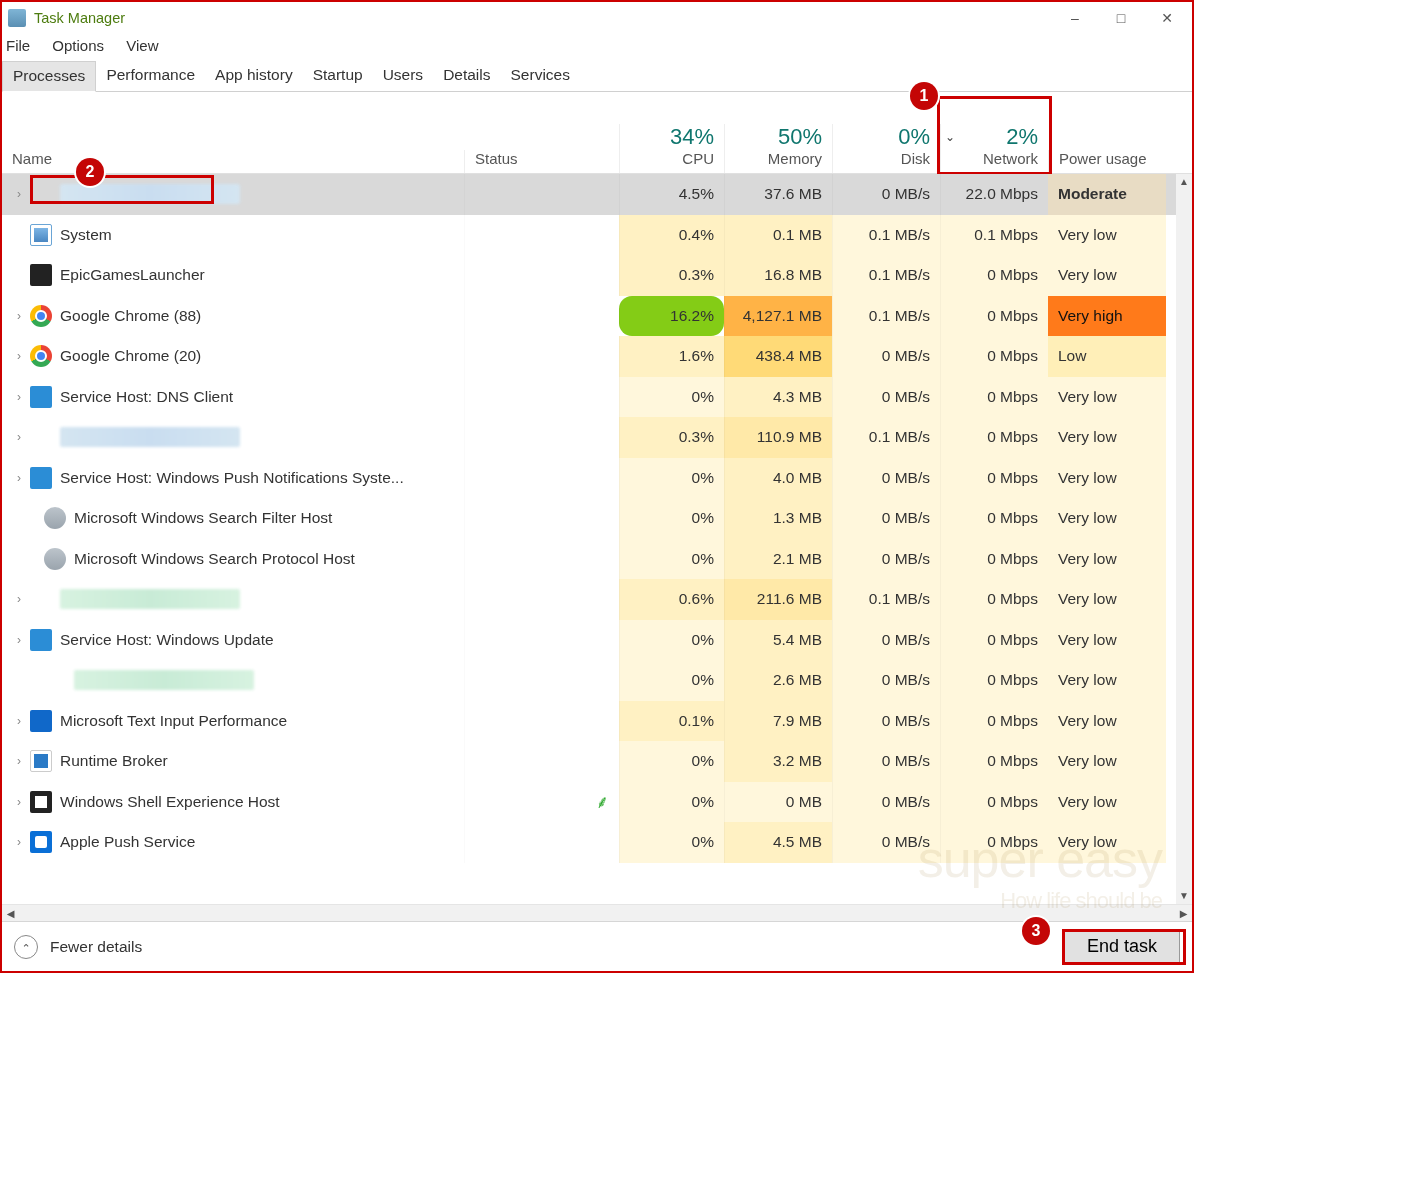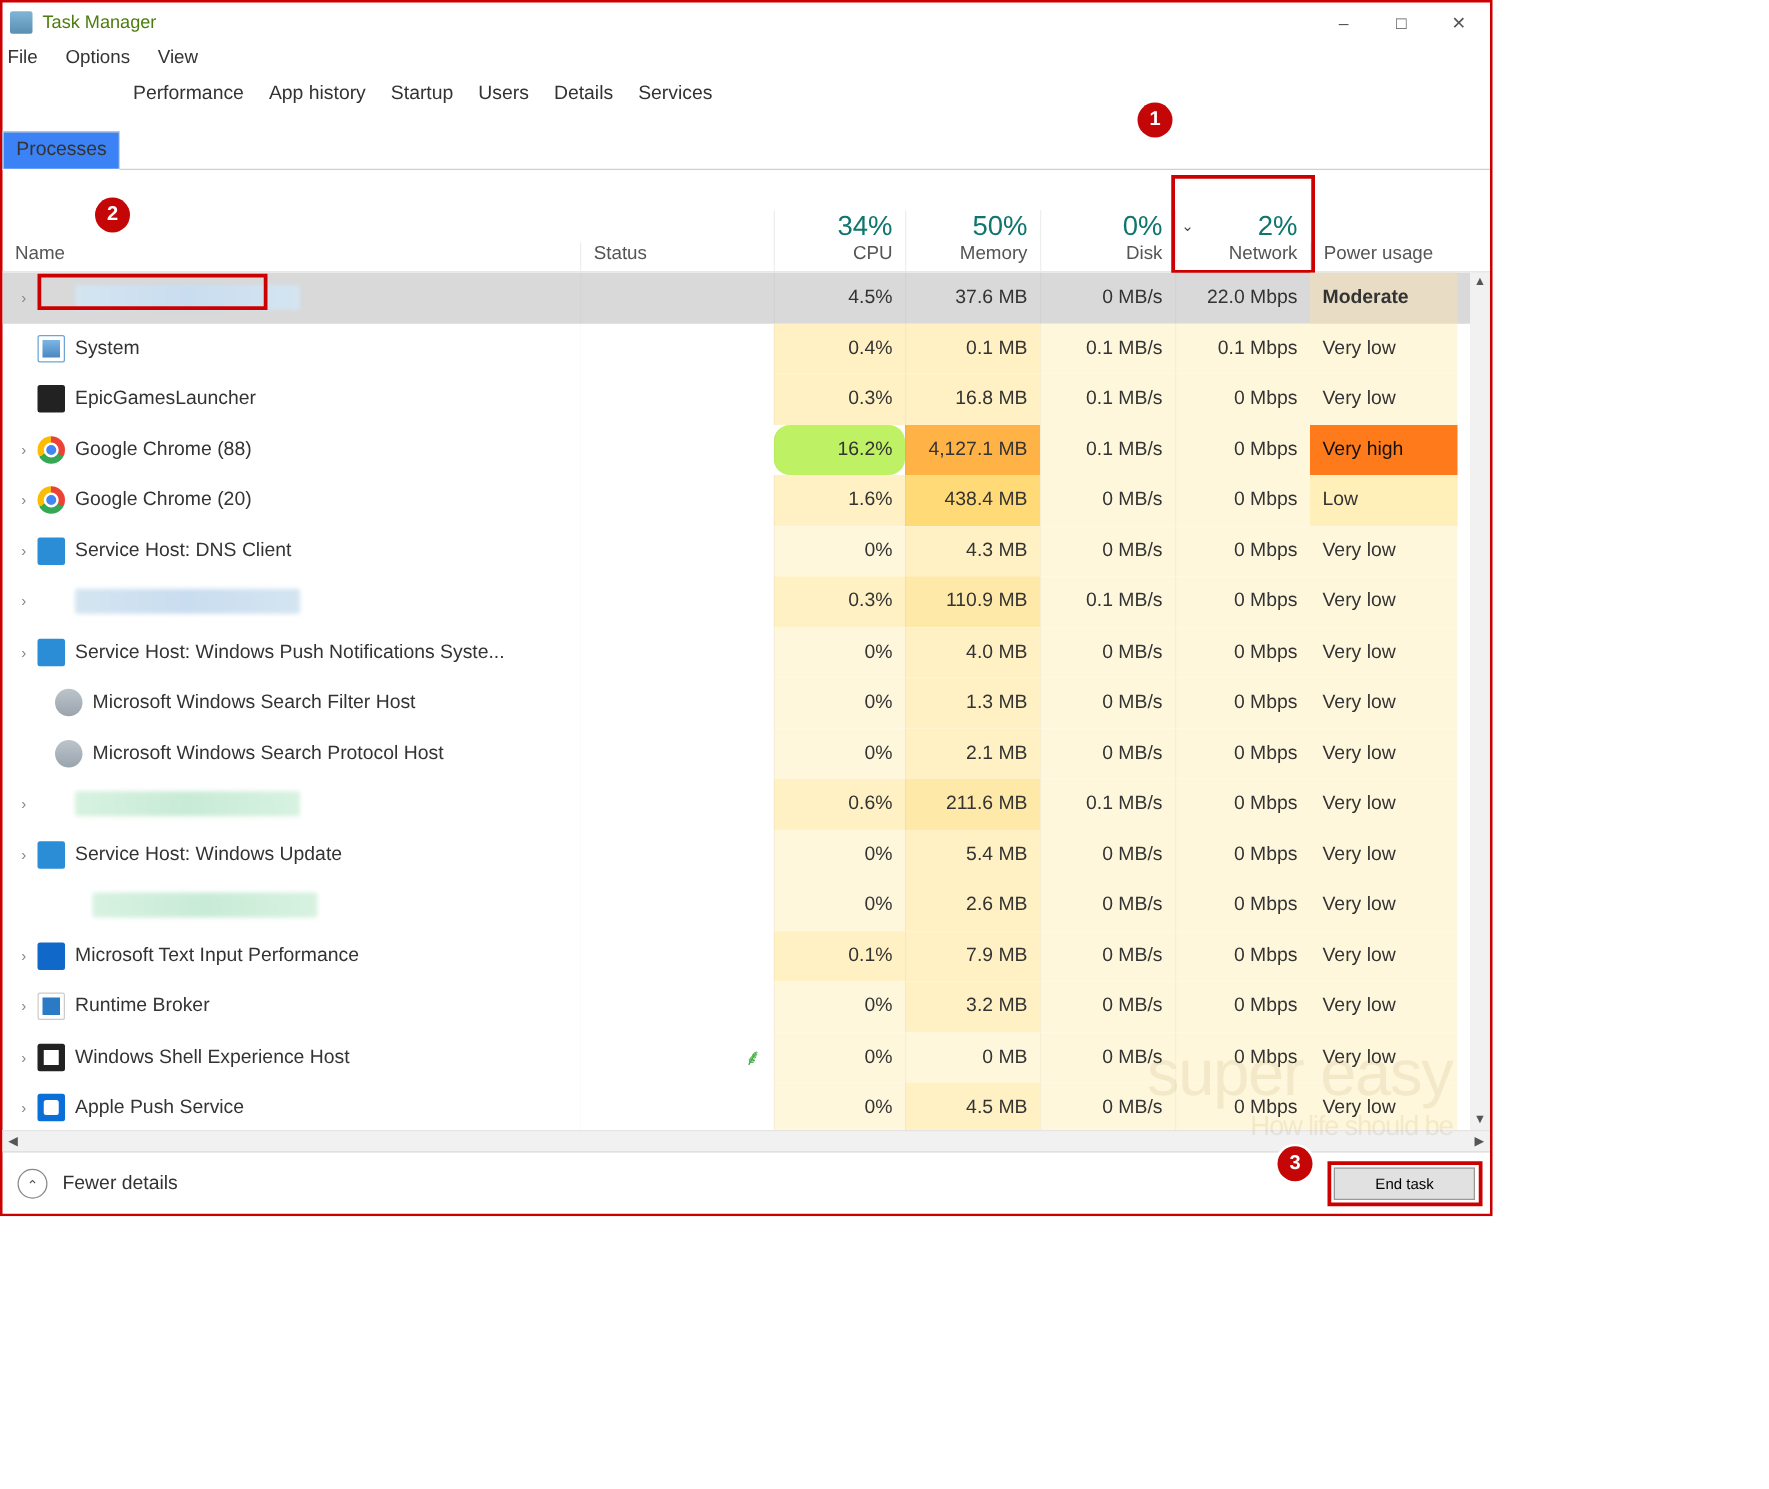--- a/index.html
+++ b/index.html
@@ -53,23 +53,22 @@
     padding-top: 4px;
   }
   .tab {
     padding: 5px 10px 6px;
     font-size: 15.5px;
     color: #333;
   }
   .tab.active {
     border: 1px solid #d0d0d0;
     border-bottom: 1px solid #fff;
-    background: #3b82f6;
+    background: #e5e5e5;
     margin-bottom: -1px;
-    margin-top: 44px;
   }
 
   
   .colheader {
     display: flex;
     align-items: flex-end;
     height: 82px;
     border-bottom: 1px solid #e0e0e0;
     position: relative;
     padding-right: 16px;
@@ -113,21 +112,21 @@
 
   .expander { width:14px; text-align:center; color:#888; font-size:12px; margin-right:4px;}
   .expander.none { visibility:hidden; }
   .picon { width:22px; height:22px; margin-right:8px; flex:none; border-radius:2px;}
 
   
   .heat0 { background:#fff7dc; }
   .heat1 { background:#fff1c3; }
   .heat2 { background:#ffe9a8; }
   .heat3 { background:#ffda77; }
-  .heat4 { background:#bef264;border-radius:13px; }
+  .heat4 { background:#84cc16;border-radius:13px; }
   .heat5 { background:#ffb346; }
   .pw-vlow { background:#fff7dc;}
   .pw-low { background:#ffefb8;}
   .pw-mod { background:#f5e6c4;}
   .pw-vhigh { background:#ff7a1a; color:#111;}
 
   .row.selected {
     background:#d9d9d9;
   }
   .row.selected .c { background: transparent !important; }
@@ -169,24 +168,24 @@
     display:flex; align-items:center; padding: 0 12px;
     position:relative;
   }
   .circle-up {
     width:24px;height:24px;border:1.5px solid #888;border-radius:50%;
     display:flex;align-items:center;justify-content:center;font-size:11px;color:#555;margin-right:12px;
   }
   .circle-up::before{content:"\2303"; position:relative; top:2px;}
   .endtask {
     margin-left:auto;
-    padding: 5px 32px;
+    padding: 5px 22px;
     border:1px solid #999;
     background:#e1e1e1;
-    font-size:12px;
+    font-size:18px;
   }
   .endtask-box{
     position:absolute;
     border:3px solid #cc0000;
     right:6px; top:7px; width:124px; height:36px;
     pointer-events:none;
   }
 
   
   .marker {

